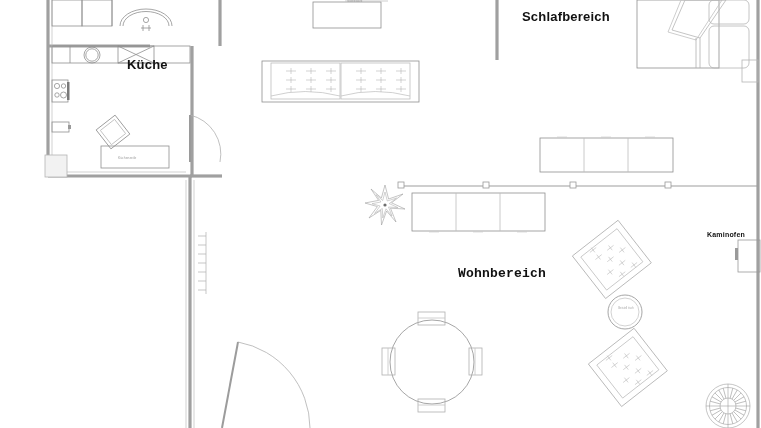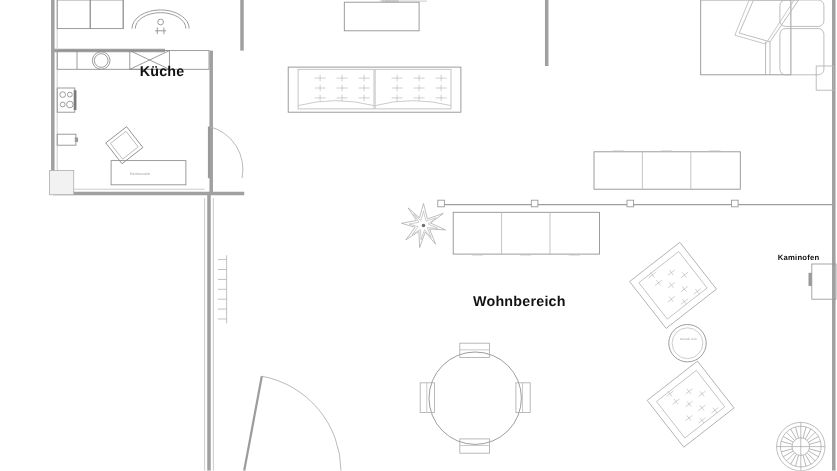--- a/index.html
+++ b/index.html
@@ -326,22 +326,23 @@
           <line x1="0" y1="-18.5" x2="0" y2="-8" transform="rotate(330)"></line>
           <line x1="0" y1="-18.5" x2="0" y2="-8" transform="rotate(345)"></line>
         </g>
       </g>
 
     </g>
   </svg>
 
   <div class="room-label" style="left:127px;top:57px;">Küche</div>
 
-
-  <div class="room-label" style="left:430px;top:266px;">Wohnbereich</div>
+  <div class="room-label" style="left:522px;top:9px;">Schlafbereich</div>
+
+  <div class="room-label" style="left:458px;top:266px;font-family:Liberation Mono, monospace;">Wohnbereich</div>
 
   <div class="room-label" style="left:707px;top:231px;font-size:7px;">Kaminofen</div>
 
   <div class="small-label" style="left:118px;top:156px;">Küchenzeile</div>
 
   <div class="small-label" style="left:347px;top:-1px;">Sideboard</div>
 
   <div class="tiny-label" style="left:614px;top:307px;width:24px;">
     <span>Beistell
 tisch</span>

